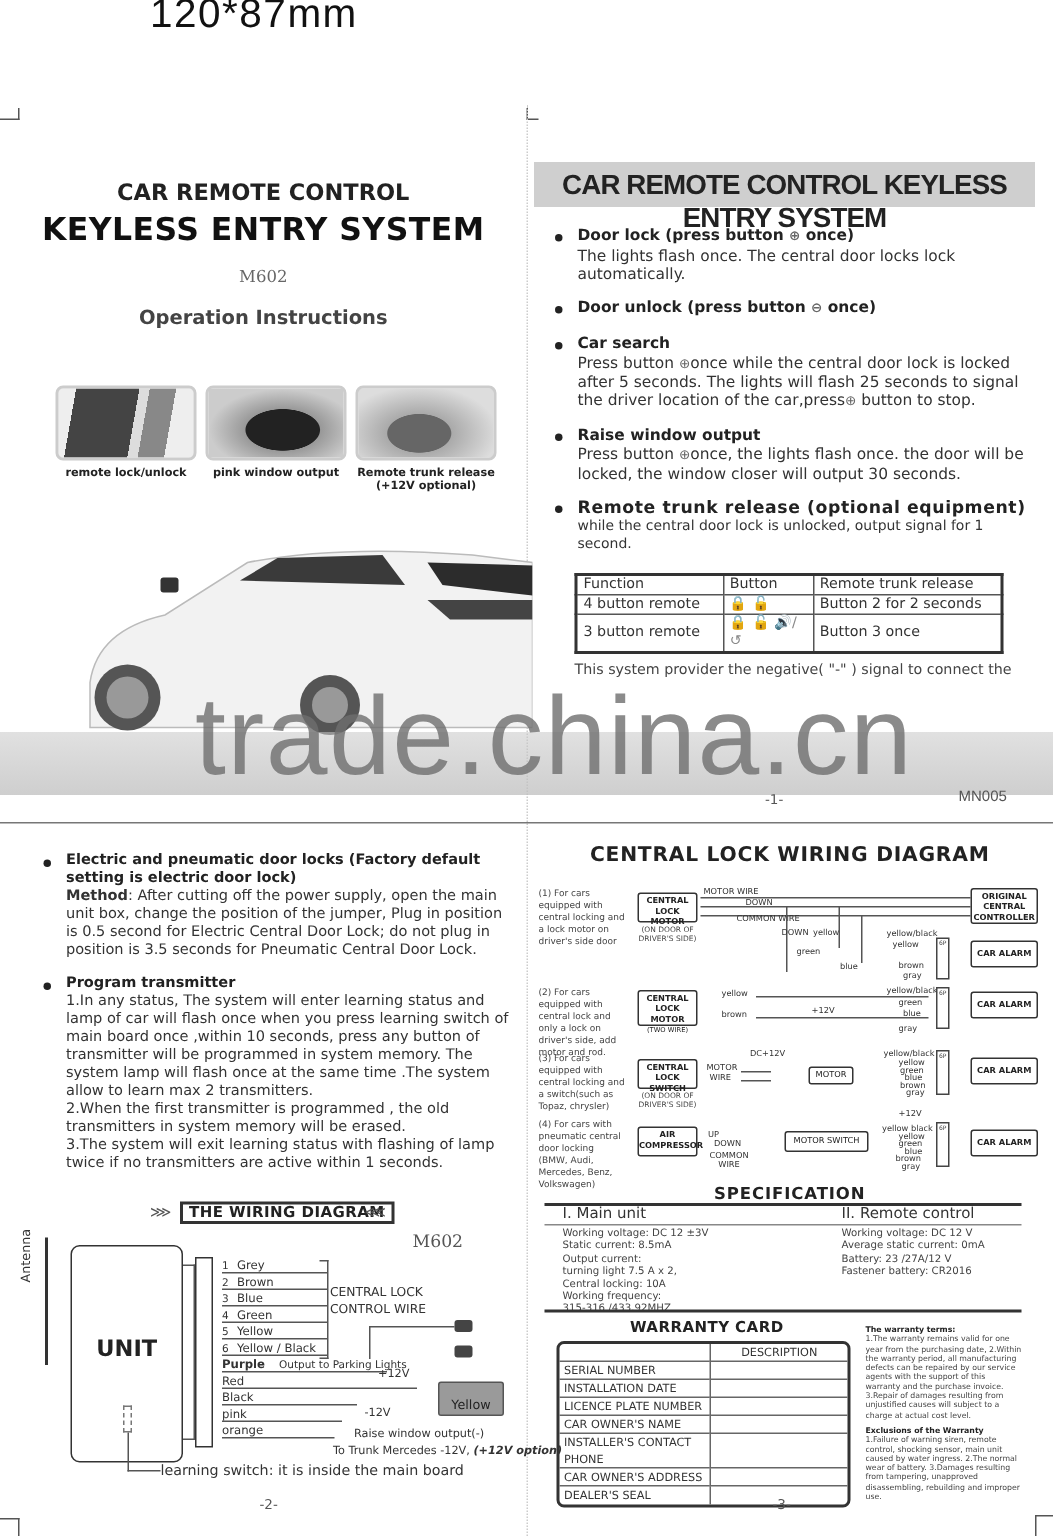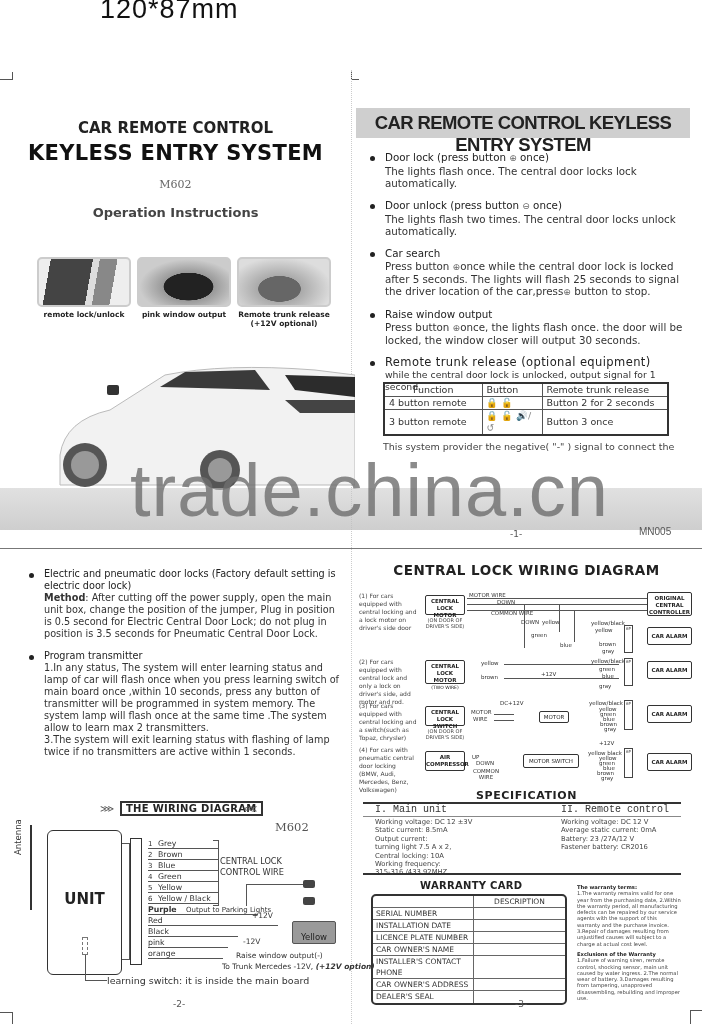--- a/index.html
+++ b/index.html
@@ -35,21 +35,21 @@
   .wm-band { left: 0; top: 488px; width: 702px; height: 42px; background: linear-gradient(to bottom, rgba(200,200,200,0.55), rgba(190,190,190,0.75)); }
   .wm-text { left: 130px; top: 448px; font-family: "Liberation Sans", sans-serif; font-size: 74px; color: rgba(110,110,110,0.8); letter-spacing: 1px; }
 
   
   .p1-banner { left: 356px; top: 108px; width: 334px; height: 30px; background: #cfcfcf; }
   .p1-banner-text { left: 358px; top: 112px; width: 330px; text-align: center; font-family: "Liberation Sans", sans-serif; font-stretch: condensed; font-size: 18.5px; font-weight: bold; color: #222; letter-spacing: -0.6px; }
 
   .bullets { left: 368px; top: 151px; width: 325px; }
   .bullet { position: relative; padding-left: 17px; margin-bottom: 10px; }
   .bullet::before { content: ""; position: absolute; left: 2px; top: 5px; width: 5px; height: 5px; border-radius: 50%; background: #222; }
-  .b-head { font-size: 10.3px; font-weight: normal; color: #222; line-height: 13px; }
+  .b-head { font-size: 10.3px; font-weight: bold; color: #222; line-height: 13px; }
   .b-body { font-size: 10.3px; color: #333; line-height: 12px; }
   .b-head.big { font-size: 11.5px; letter-spacing: 0.4px; }
   .b-body.small { font-size: 9.3px; }
   .glyph { display: inline-block; font-size: 9px; color: #666; }
 
   table.fn { position: absolute; left: 383px; top: 382px; width: 286px; border-collapse: collapse; border: 2px solid #333; font-size: 9.5px; color: #333; }
   table.fn td { border: 1px solid #555; padding: 0 4px; height: 13px; line-height: 12px; }
   table.fn td.c2 { color: #888; }
   .p1-cut { left: 383px; top: 441px; font-size: 9.5px; color: #444; }
   .p1-page { left: 510px; top: 529px; font-size: 9px; color: #555; }
@@ -91,21 +91,21 @@
   .d-box { position: absolute; border: 1.5px solid #333; border-radius: 2px; font-size: 5.5px; font-weight: bold; text-align: center; color: #222; line-height: 7px; padding-top: 2px; background: #fff; }
   .d-sub { position: absolute; font-size: 5px; color: #444; text-align: center; line-height: 6px; }
   .d-wire { position: absolute; font-size: 5.5px; color: #333; white-space: nowrap; }
   .hl { position: absolute; border-top: 1px solid #555; }
   .vl { position: absolute; border-left: 1px solid #555; }
   .kp { position: absolute; width: 9px; border: 1px solid #444; font-size: 4px; text-align: center; color: #444; }
 
   .spec-title { left: 351px; width: 351px; top: 789px; text-align: center; font-size: 11px; font-weight: bold; color: #222; letter-spacing: 0.6px; }
   .spec-rule-top { left: 363px; top: 802px; width: 318px; border-top: 2px solid #333; }
   .spec-rule-bot { left: 363px; top: 873px; width: 318px; border-top: 2px solid #333; }
-  .spec-h { top: 804px; font-size: 10px; color: #333; font-family: Liberation Mono, monospace; }
+  .spec-h { top: 804px; font-size: 10px; color: #333; }
   .spec-l { top: 818px; font-size: 6.8px; color: #444; line-height: 8.4px; }
 
   .wc-title { left: 420px; top: 880px; font-size: 10px; font-weight: bold; color: #222; letter-spacing: 0.3px; }
   table.wc { position: absolute; left: 371px; top: 894px; width: 196px; border-collapse: separate; border-spacing: 0; border: 2px solid #333; border-radius: 5px; font-size: 7.5px; color: #333; }
   table.wc td { border-bottom: 1px solid #666; height: 11.8px; line-height: 11px; padding: 0 3px; }
   table.wc td.desc { border-left: 1px solid #666; text-align: center; margin-top: 28px; }
   table.wc tr:last-child td { border-bottom: none; }
   .wterms { left: 577px; top: 884px; width: 104px; font-size: 5.2px; color: #444; line-height: 6.3px; }
   .wterms b { font-weight: bold; color: #222; }
   .p3-page { left: 515px; top: 999px; font-size: 9px; color: #555; }
@@ -162,40 +162,39 @@
   <div class="abs p1-banner"></div>
   <div class="abs p1-banner-text">CAR REMOTE CONTROL KEYLESS ENTRY SYSTEM</div>
 
   <div class="abs bullets">
     <div class="bullet">
       <div class="b-head"><span>Door lock (press button </span><span class="glyph">⊕</span><span> once)</span></div>
       <div class="b-body">The lights flash once. The central door locks lock automatically.</div>
     </div>
     <div class="bullet">
       <div class="b-head"><span>Door unlock (press button </span><span class="glyph">⊖</span><span> once)</span></div>
-      <div class="b-body">The lights flash two times. The central door locks unlock automatically.</div>
     </div>
     <div class="bullet">
       <div class="b-head">Car search</div>
       <div class="b-body"><span>Press button </span><span class="glyph">⊕</span><span>once while the central door lock is locked after 5 seconds. The lights will flash 25 seconds to signal the driver location of the car,press</span><span class="glyph">⊕</span><span> button to stop.</span></div>
     </div>
     <div class="bullet">
       <div class="b-head">Raise window output</div>
       <div class="b-body"><span>Press button </span><span class="glyph">⊕</span><span>once, the lights flash once.  the door will be locked, the window closer will output 30 seconds.</span></div>
     </div>
     <div class="bullet">
       <div class="b-head big">Remote trunk release (optional equipment)</div>
       <div class="b-body small">while the central door lock is unlocked, output signal for 1 second.</div>
     </div>
   </div>
 
   <table class="fn">
     <tbody>
         <tr>
-      <td style="text-align:center;width:98px">Function</td>
+      <td style="width:98px">Function</td>
       <td style="width:60px">Button</td>
       <td>Remote trunk release</td>
     </tr>
     <tr>
       <td>4 button remote</td>
       <td class="c2">🔒 🔓</td>
       <td>Button 2 for 2 seconds</td>
     </tr>
     <tr>
       <td>3 button remote</td>
@@ -211,20 +210,21 @@
 
 <section>
   <div class="abs p2">
     <div class="bullet">
       <div class="b-head">Electric and pneumatic door locks (Factory default setting is electric door lock)</div>
       <div class="b-body"><b>Method</b><span>: After cutting off the power supply, open the main unit box, change the position of the jumper, Plug in position is 0.5 second for Electric Central Door Lock; do not plug in position is 3.5 seconds for Pneumatic Central Door Lock.</span></div>
     </div>
     <div class="bullet">
       <div class="b-head">Program transmitter</div>
       <div class="b-body">1.In any status, The system will enter learning status and lamp of car will flash once when you press learning switch of main board once ,within 10 seconds, press any button of transmitter will be programmed in system memory. The system lamp will flash once at the same time .The system allow to  learn max 2 transmitters.</div>
+      <div class="b-body">2.When the first transmitter is programmed , the old transmitters in system memory will be erased.</div>
       <div class="b-body">3.The system will exit learning status with flashing of lamp twice if  no transmitters are active within 1 seconds.</div>
     </div>
   </div>
 
   <div class="abs wd-deco" style="left:100px">⋙</div>
   <div class="abs wd-title">THE WIRING DIAGRAM</div>
   <div class="abs wd-deco" style="left:243px">⋘</div>
   <div class="abs wd-model">M602</div>
 
   <div class="abs" style="left:30px;top:825px;width:1px;height:85px;border-left:2px solid #333;"></div>

